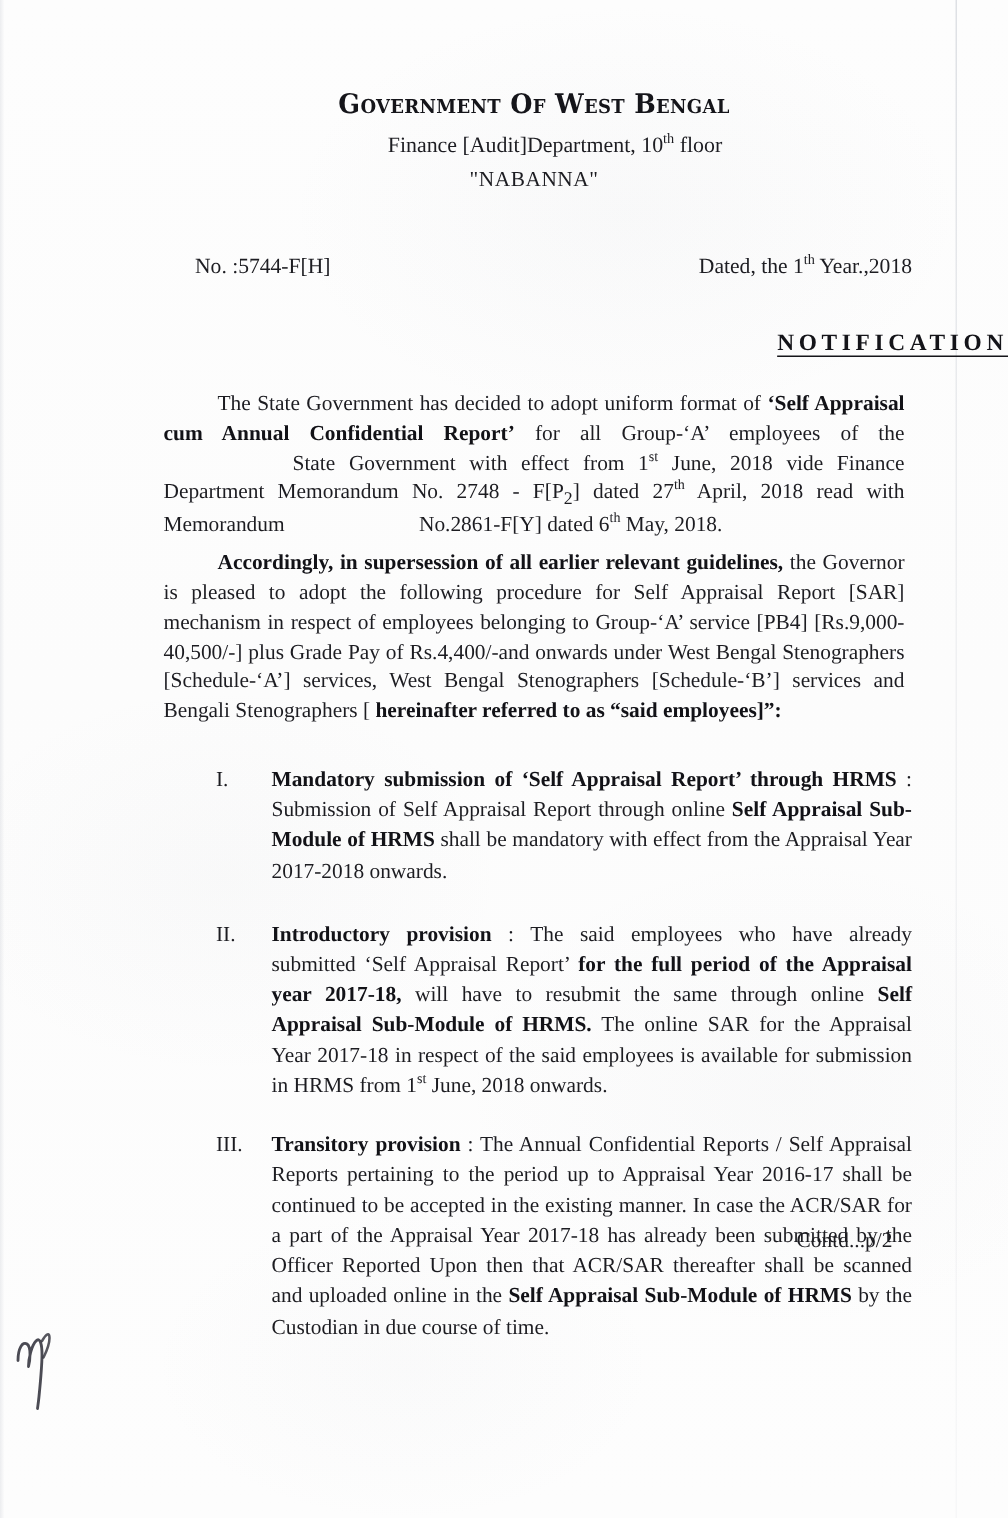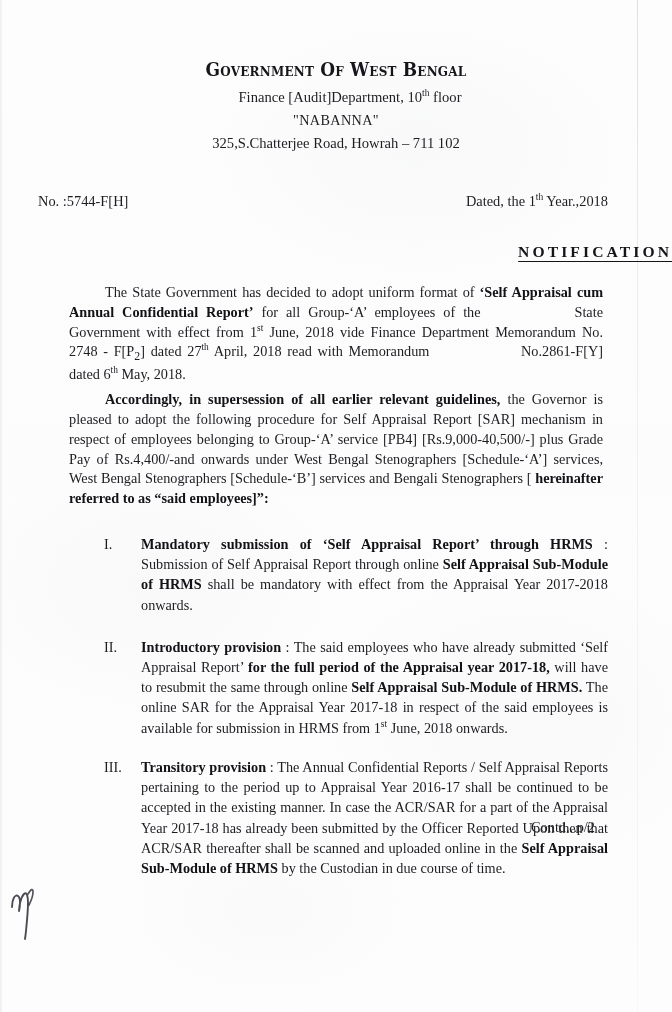--- a/index.html
+++ b/index.html
@@ -10,20 +10,21 @@
   }
   .page {
     position: relative;
     width: 672px;
     height: 1012px;
     background: #84cc16;
     overflow: hidden;
     font-family: "Liberation Serif", "DejaVu Serif", serif;
     color: #1b1b1f;
     box-sizing: border-box;
+    padding-left: 40px;
   }
   
   .page::before {
     content: "";
     position: absolute;
     inset: 0;
     background:
       radial-gradient(ellipse 320px 200px at 62% 14%, rgba(170,175,185,0.055), rgba(255,255,255,0) 70%),
       radial-gradient(ellipse 260px 180px at 22% 58%, rgba(165,170,180,0.045), rgba(255,255,255,0) 72%),
       radial-gradient(ellipse 300px 220px at 78% 72%, rgba(168,172,182,0.042), rgba(255,255,255,0) 72%),
@@ -91,21 +92,21 @@
     font-size: 14.6px;
     margin-top: 6px;
     color: #1d1d22;
   }
 
   
   .ref-row {
     display: flex;
     justify-content: space-between;
     align-items: center;
-    margin: 41px 64px 0 38px;
+    margin: 41px 64px 0 90px;
     font-size: 14.4px;
     color: #1d1d22;
     gap: 40px;
   }
   .ref-row sup { font-size: 9.5px; vertical-align: super; }
 
   
   .notif-heading {
     text-align: right;
     margin-top: 33px;
@@ -182,21 +183,20 @@
 <div class="page">
   <div class="scan-edge-left"></div>
   <div class="scan-line-right"></div>
 
   <div class="content">
 
     <div class="letterhead">
       <div class="gov-title">Government Of West Bengal</div>
       <div class="dept-line"><span>Finance [Audit]Department, 10</span><sup>th</sup><span> floor</span></div>
       <div class="nabanna">"NABANNA"</div>
-      <div class="addr-line">325,S.Chatterjee Road, Howrah – 711 102</div>
     </div>
 
     <div class="ref-row">
       <div>No.  :5744-F[H]</div>
       <div><span>Dated, the 1</span><sup>th</sup><span> Year.,2018</span></div>
     </div>
 
     <div class="notif-heading">NOTIFICATION</div>
 
     <div class="body-block">

